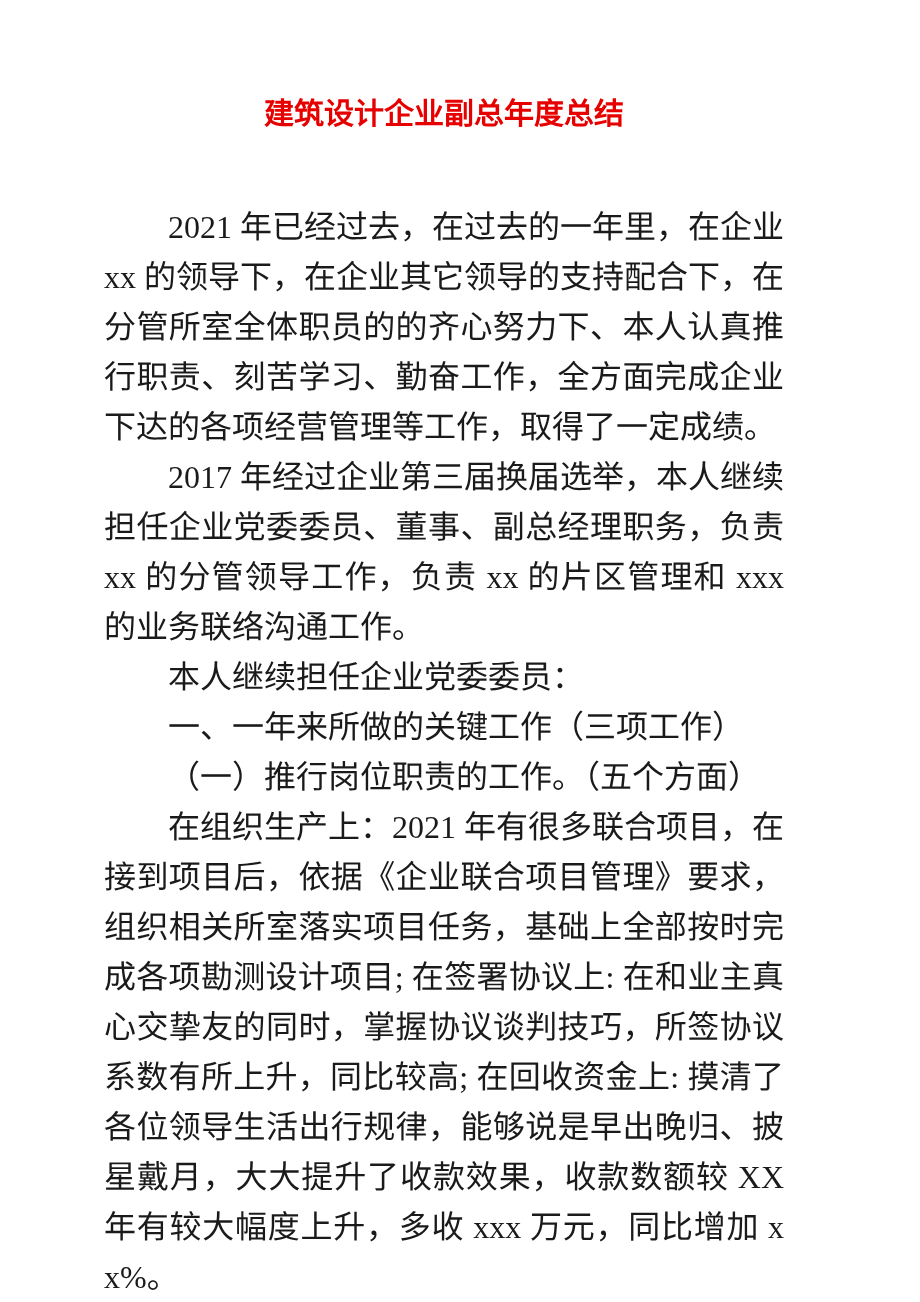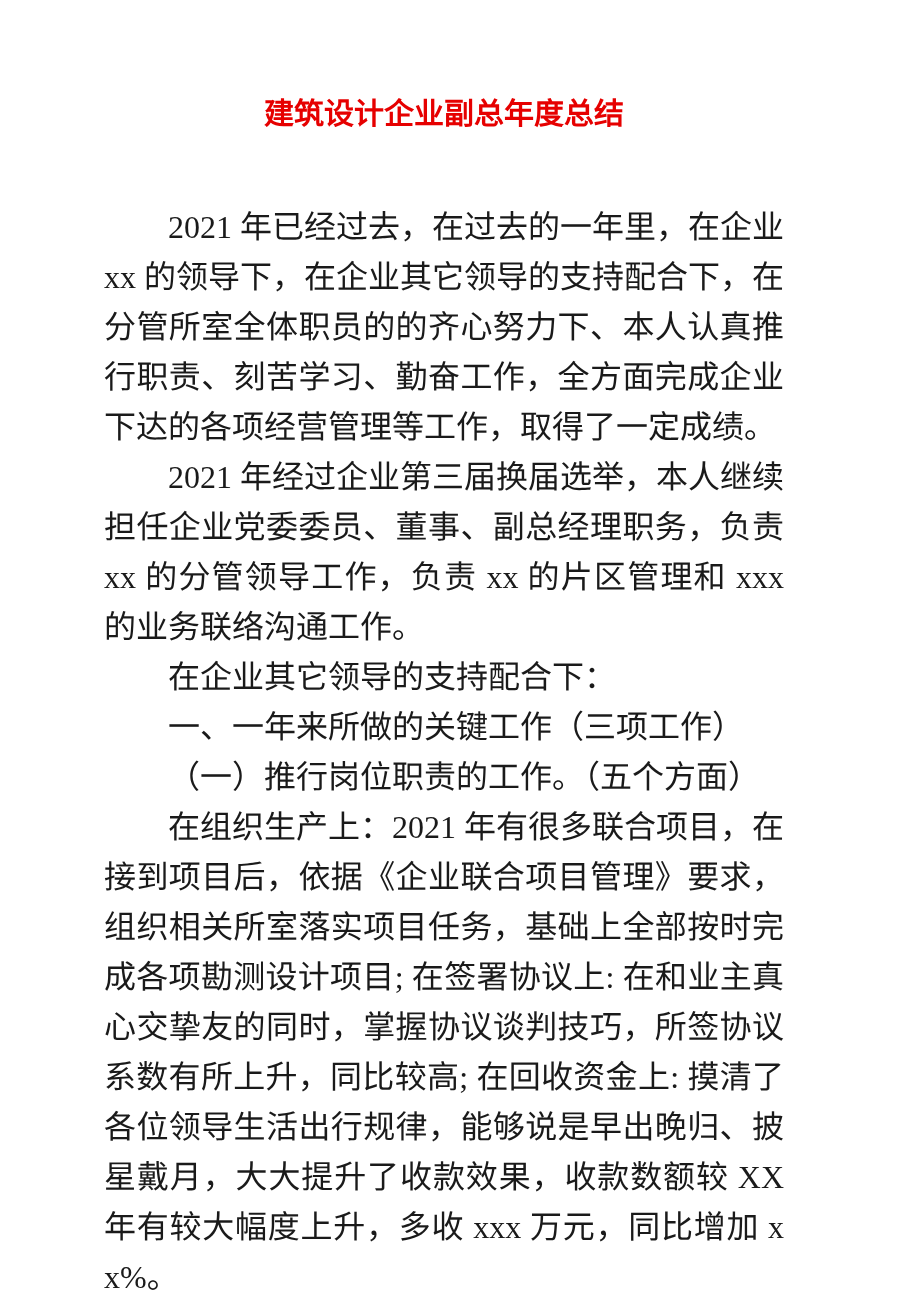--- a/index.html
+++ b/index.html
@@ -44,19 +44,19 @@
   }
 </style>
 </head>
 <body>
 
 <div class="page">
   <h1 class="doc-title">建筑设计企业副总年度总结</h1>
 
   <div class="doc-body">
     <p class="para">2021 年已经过去，在过去的一年里，在企业 xx 的领导下，在企业其它领导的支持配合下，在分管所室全体职员的的齐心努力下、本人认真推行职责、刻苦学习、勤奋工作，全方面完成企业下达的各项经营管理等工作，取得了一定成绩。</p>
-    <p class="para">2021 年经过企业第三届换届选举，本人继续担任企业党委委员、董事、副总经理职务，负责 xx 的分管领导工作，负责 xx 的片区管理和 xxx 的业务联络沟通工作。</p>
-    <p class="para">在企业其它领导的支持配合下：</p>
+    <p class="para">2017 年经过企业第三届换届选举，本人继续担任企业党委委员、董事、副总经理职务，负责 xx 的分管领导工作，负责 xx 的片区管理和 xxx 的业务联络沟通工作。</p>
+    <p class="para">本人继续担任企业党委委员：</p>
     <p class="para">一、一年来所做的关键工作（三项工作）</p>
     <p class="para">（一）推行岗位职责的工作。（五个方面）</p>
     <p class="para">在组织生产上：2021 年有很多联合项目，在接到项目后，依据《企业联合项目管理》要求，组织相关所室落实项目任务，基础上全部按时完成各项勘测设计项目; 在签署协议上: 在和业主真心交挚友的同时，掌握协议谈判技巧，所签协议系数有所上升，同比较高; 在回收资金上: 摸清了各位领导生活出行规律，能够说是早出晚归、披星戴月，大大提升了收款效果，收款数额较 XX 年有较大幅度上升，多收 xxx 万元，同比增加 xx%。</p>
   </div>
 </div>
 
 </body></html>

